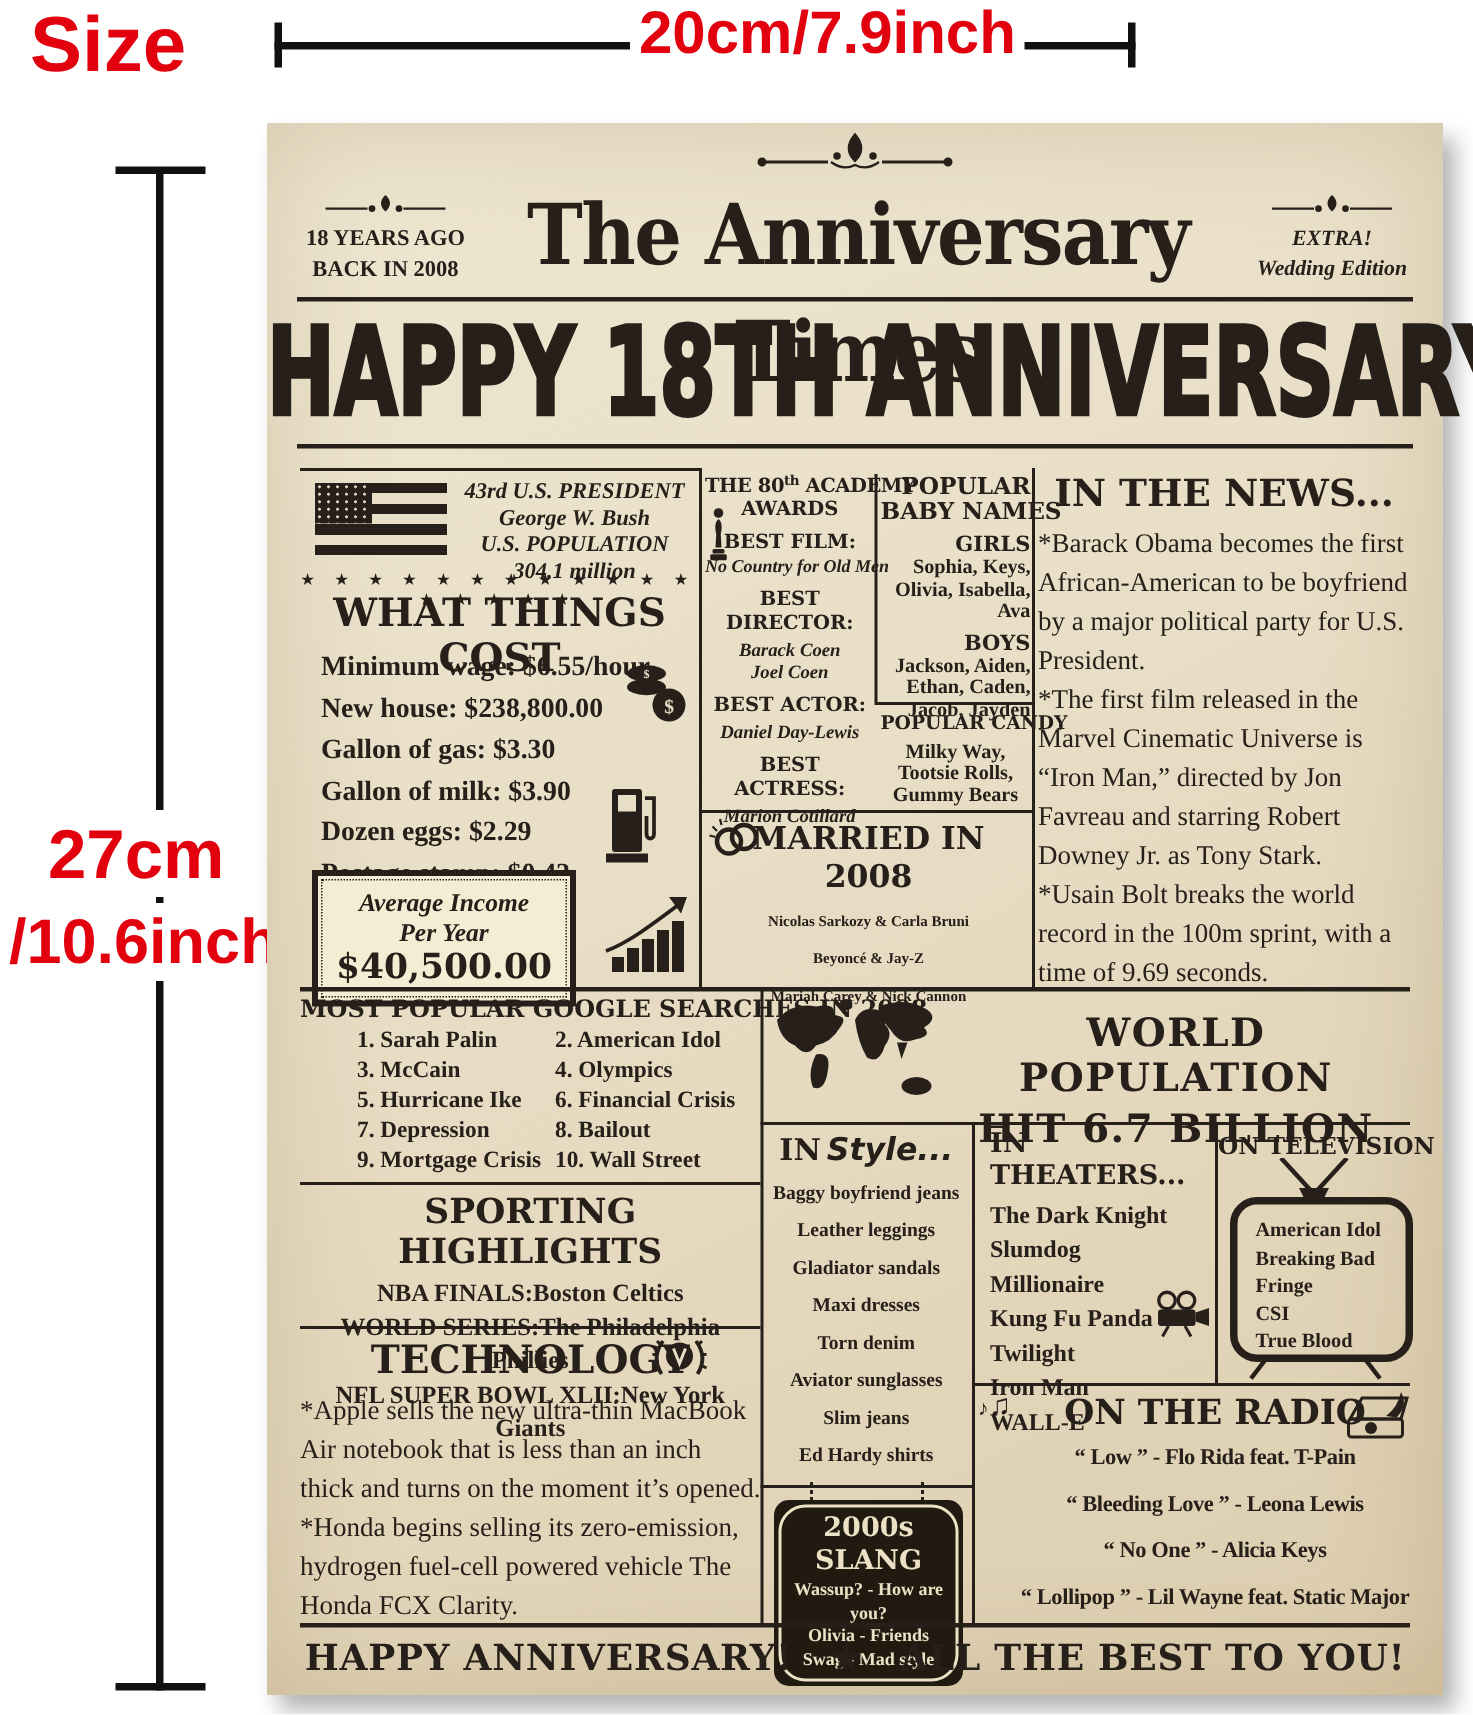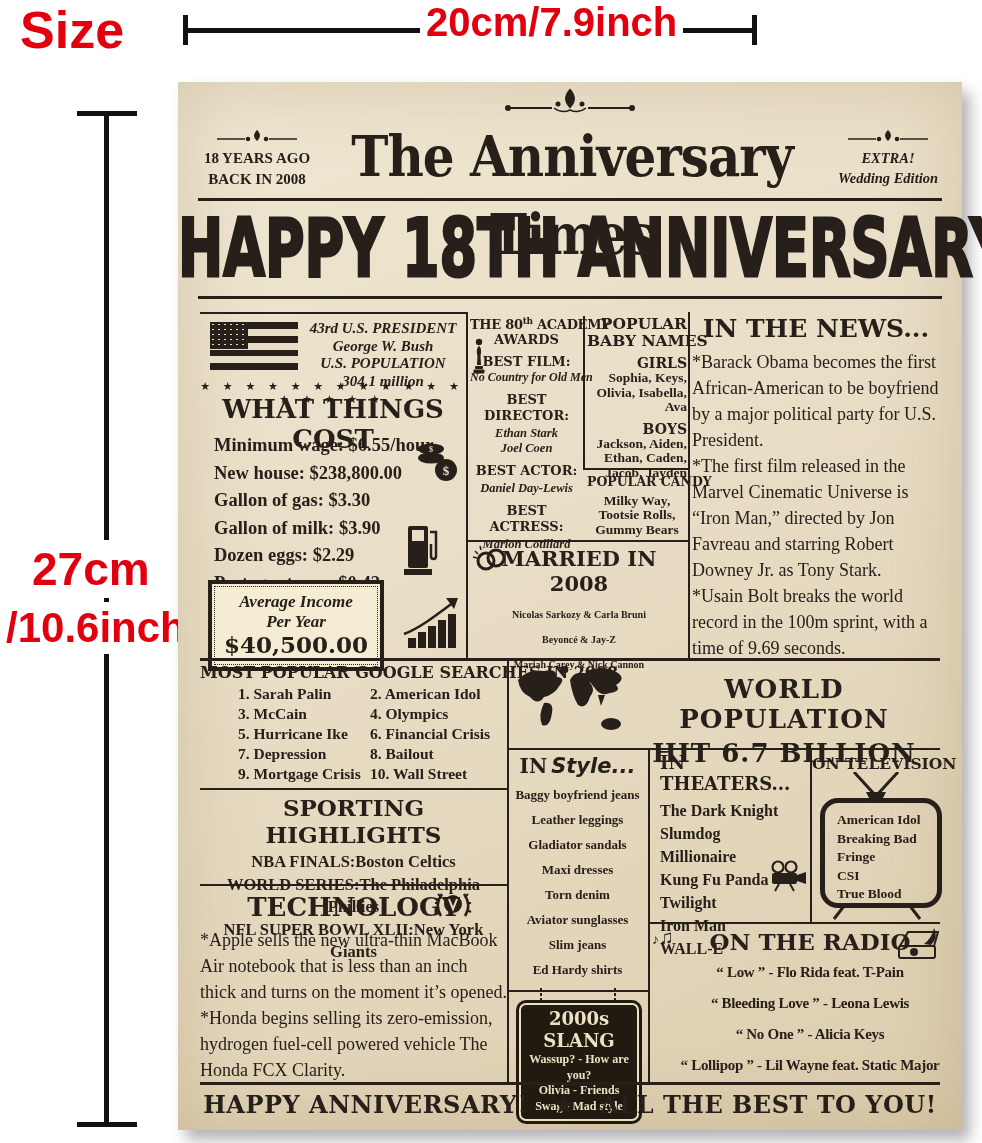--- a/index.html
+++ b/index.html
@@ -43,21 +43,21 @@
   .baby-t{font-family:"DejaVu Serif",serif;font-weight:bold;font-size:15.5px;line-height:16.5px;white-space:nowrap;}
   .baby-sub{font-family:"DejaVu Serif",serif;font-weight:bold;font-size:14px;line-height:16px;margin-top:6px;}
   .baby-list{font-size:13.5px;font-weight:bold;line-height:14.5px;}
   .married-c{font-size:10px;font-weight:bold;line-height:25px;}
   
   .style-item{font-size:13px;font-weight:bold;line-height:25px;white-space:nowrap;}
   .theat-item{font-size:16px;font-weight:bold;line-height:23px;}
   .tv-item{font-size:13.5px;font-weight:bold;line-height:18.5px;}
   .radio-item{font-size:15px;font-weight:bold;letter-spacing:-.3px;white-space:nowrap;line-height:31px;}
   .sign{background:#211a10;border-radius:10px;}
-  .sign-inner{border:2px solid #ece1c4;border-radius:7px;margin:3px;padding:3px 2px 5px;text-align:center;}
+  .sign-inner{border:2px solid #ece1c4;border-radius:18px;margin:3px;padding:3px 2px 5px;text-align:center;}
   .sign-title{font-family:"DejaVu Serif",serif;font-weight:bold;font-size:18px;color:#ece1c4;line-height:22px;}
   .sign-item{font-size:12px;font-weight:bold;color:#ece1c4;line-height:15.5px;}
   .chain{position:absolute;width:2px;height:13px;background:repeating-linear-gradient(to bottom,#27201a 0 3px,transparent 3px 5px);}
   .foot{font-family:"DejaVu Serif",serif;font-weight:bold;font-size:24px;letter-spacing:.5px;}
   svg .ink{fill:#27201a;} svg .no{fill:none;stroke:#27201a;}
 </style>
 </head>
 <body>
 
 <div id="stage">
@@ -193,21 +193,21 @@
     </div>
 
     <div class="abs ctr" style="left:292px;top:234px;width:113px;">
       <div class="nowrap" style="font-family:'DejaVu Serif',serif;font-weight:bold;font-size:13px;letter-spacing:-.3px;">
         <span>THE 80</span><sup style="font-size:9px;">th</sup><span> ACADEMY</span>
       </div>
       <div style="font-family:'DejaVu Serif',serif;font-weight:bold;font-size:13px;">AWARDS</div>
       <div class="acad-row label">BEST FILM:</div>
       <div class="acad-row script nowrap" style="font-size:12px;">No Country for Old Men</div>
       <div class="acad-row label">BEST DIRECTOR:</div>
-      <div class="acad-row script" style="margin-top:2px;">Ethan Stark</div>
+      <div class="acad-row script" style="margin-top:2px;">Barack Coen</div>
       <div class="acad-row script">Joel Coen</div>
       <div class="acad-row label">BEST ACTOR:</div>
       <div class="acad-row script nowrap" style="margin-top:2px;">Daniel Day-Lewis</div>
       <div class="acad-row label">BEST ACTRESS:</div>
       <div class="acad-row script nowrap" style="margin-top:2px;">Marion Cotillard</div>
     </div>
     <div class="abs" style="left:294px;top:256px;">
       <svg width="14" height="38" viewBox="0 0 14 38">
         <g class="ink">
           <circle cx="7" cy="4" r="3.2"></circle>

